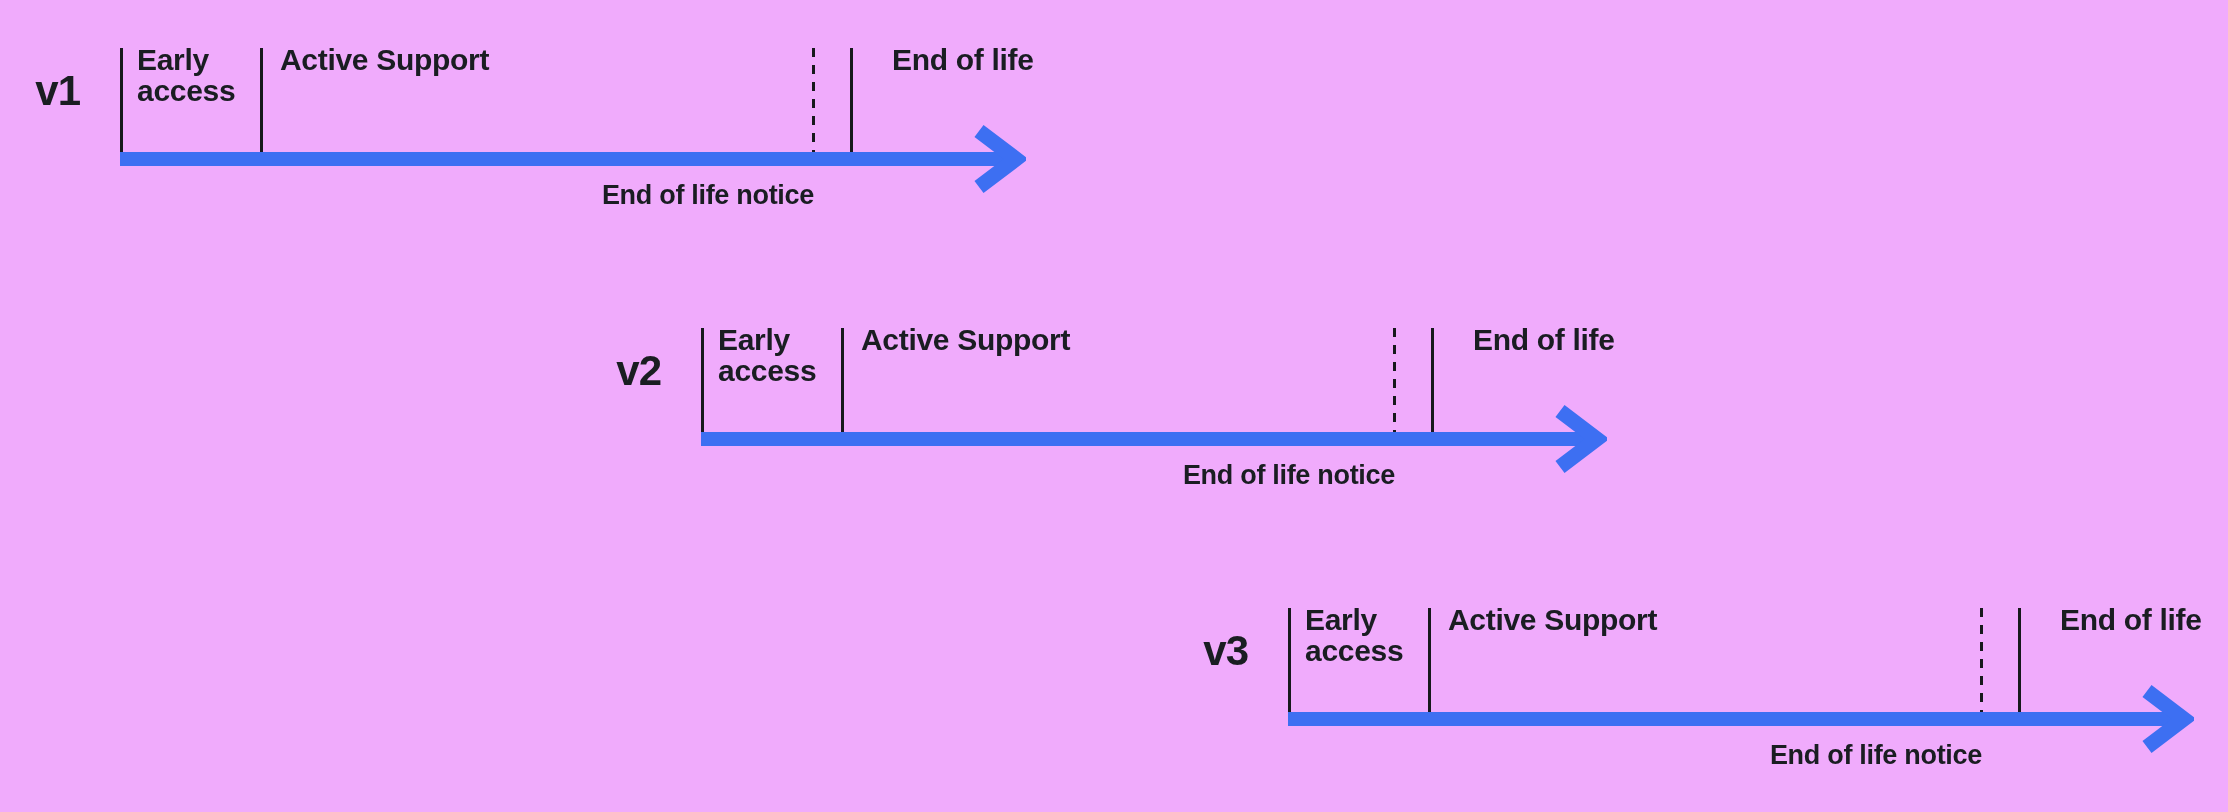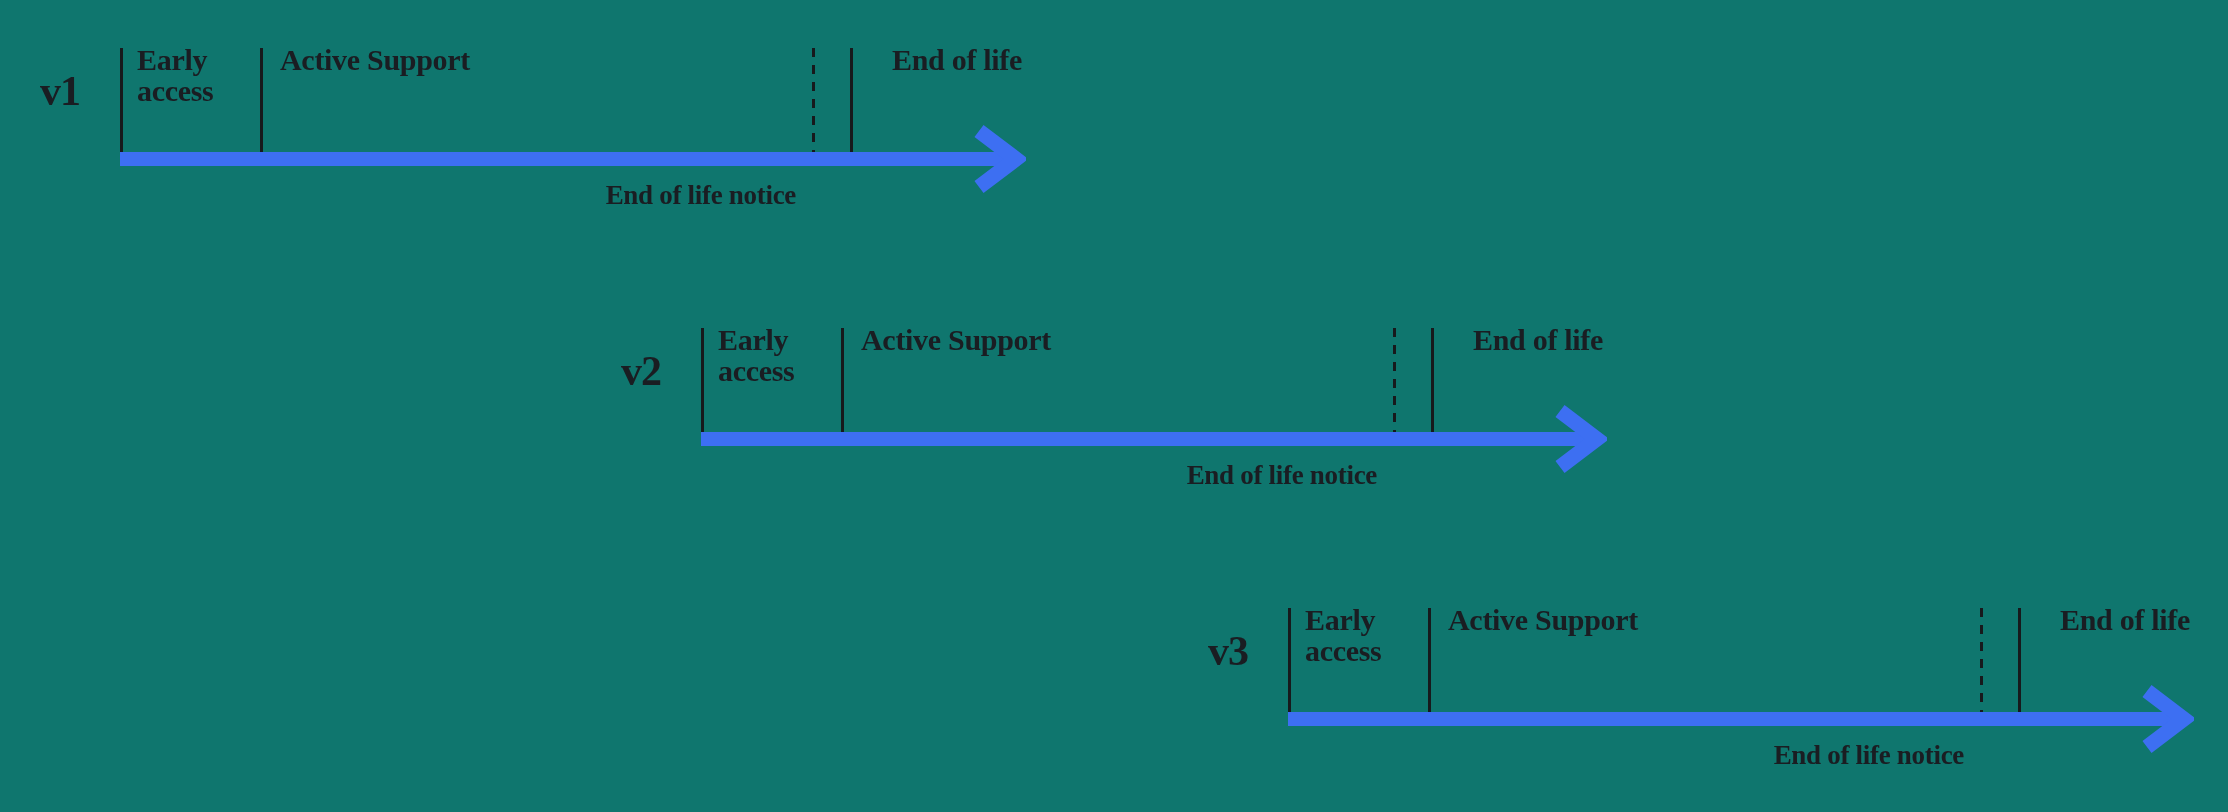--- a/index.html
+++ b/index.html
@@ -4,23 +4,23 @@
 <style>
   :root{
     --blue:#3d6ff2;
     --ink:#1a1d22;
   }
   html,body{margin:0;padding:0;background:#ffffff;}
   .canvas{
     position:relative;
     width:2228px;
     height:812px;
-    background:#0f766e;
+    background:#f0abfc;
     overflow:hidden;
-    font-family:Liberation Serif, serif;
+    font-family:Liberation Sans, sans-serif;
     color:var(--ink);
   }
   
   .timeline{position:absolute;width:0;height:0;}
   .tl-1{left:120px;top:48px;}
   .tl-2{left:701px;top:328px;}
   .tl-3{left:1288px;top:608px;}
 
   .version{
     position:absolute;left:-180px;top:22px;width:140px;
@@ -42,21 +42,21 @@
   .phase.early{left:17px;width:125px;white-space:normal;}
   .phase.active{left:160px;}
   .phase.eol{left:772px;}
   .bar{
     position:absolute;left:0;top:104px;width:888px;height:14px;
     background:var(--blue);
   }
   .head{position:absolute;left:850px;top:71px;width:56px;height:80px;}
   .head polyline{stroke:var(--blue);stroke-width:15;fill:none;stroke-linecap:butt;stroke-linejoin:miter;}
   .notice{
-    position:absolute;left:326px;top:132px;width:350px;
+    position:absolute;left:344px;top:132px;width:350px;
     text-align:right;font-size:27px;line-height:31px;font-weight:700;
     white-space:nowrap;letter-spacing:-0.3px;
   }
 </style>
 </head>
 <body>
 
 <div class="canvas">
 
   <div class="timeline tl-1">

